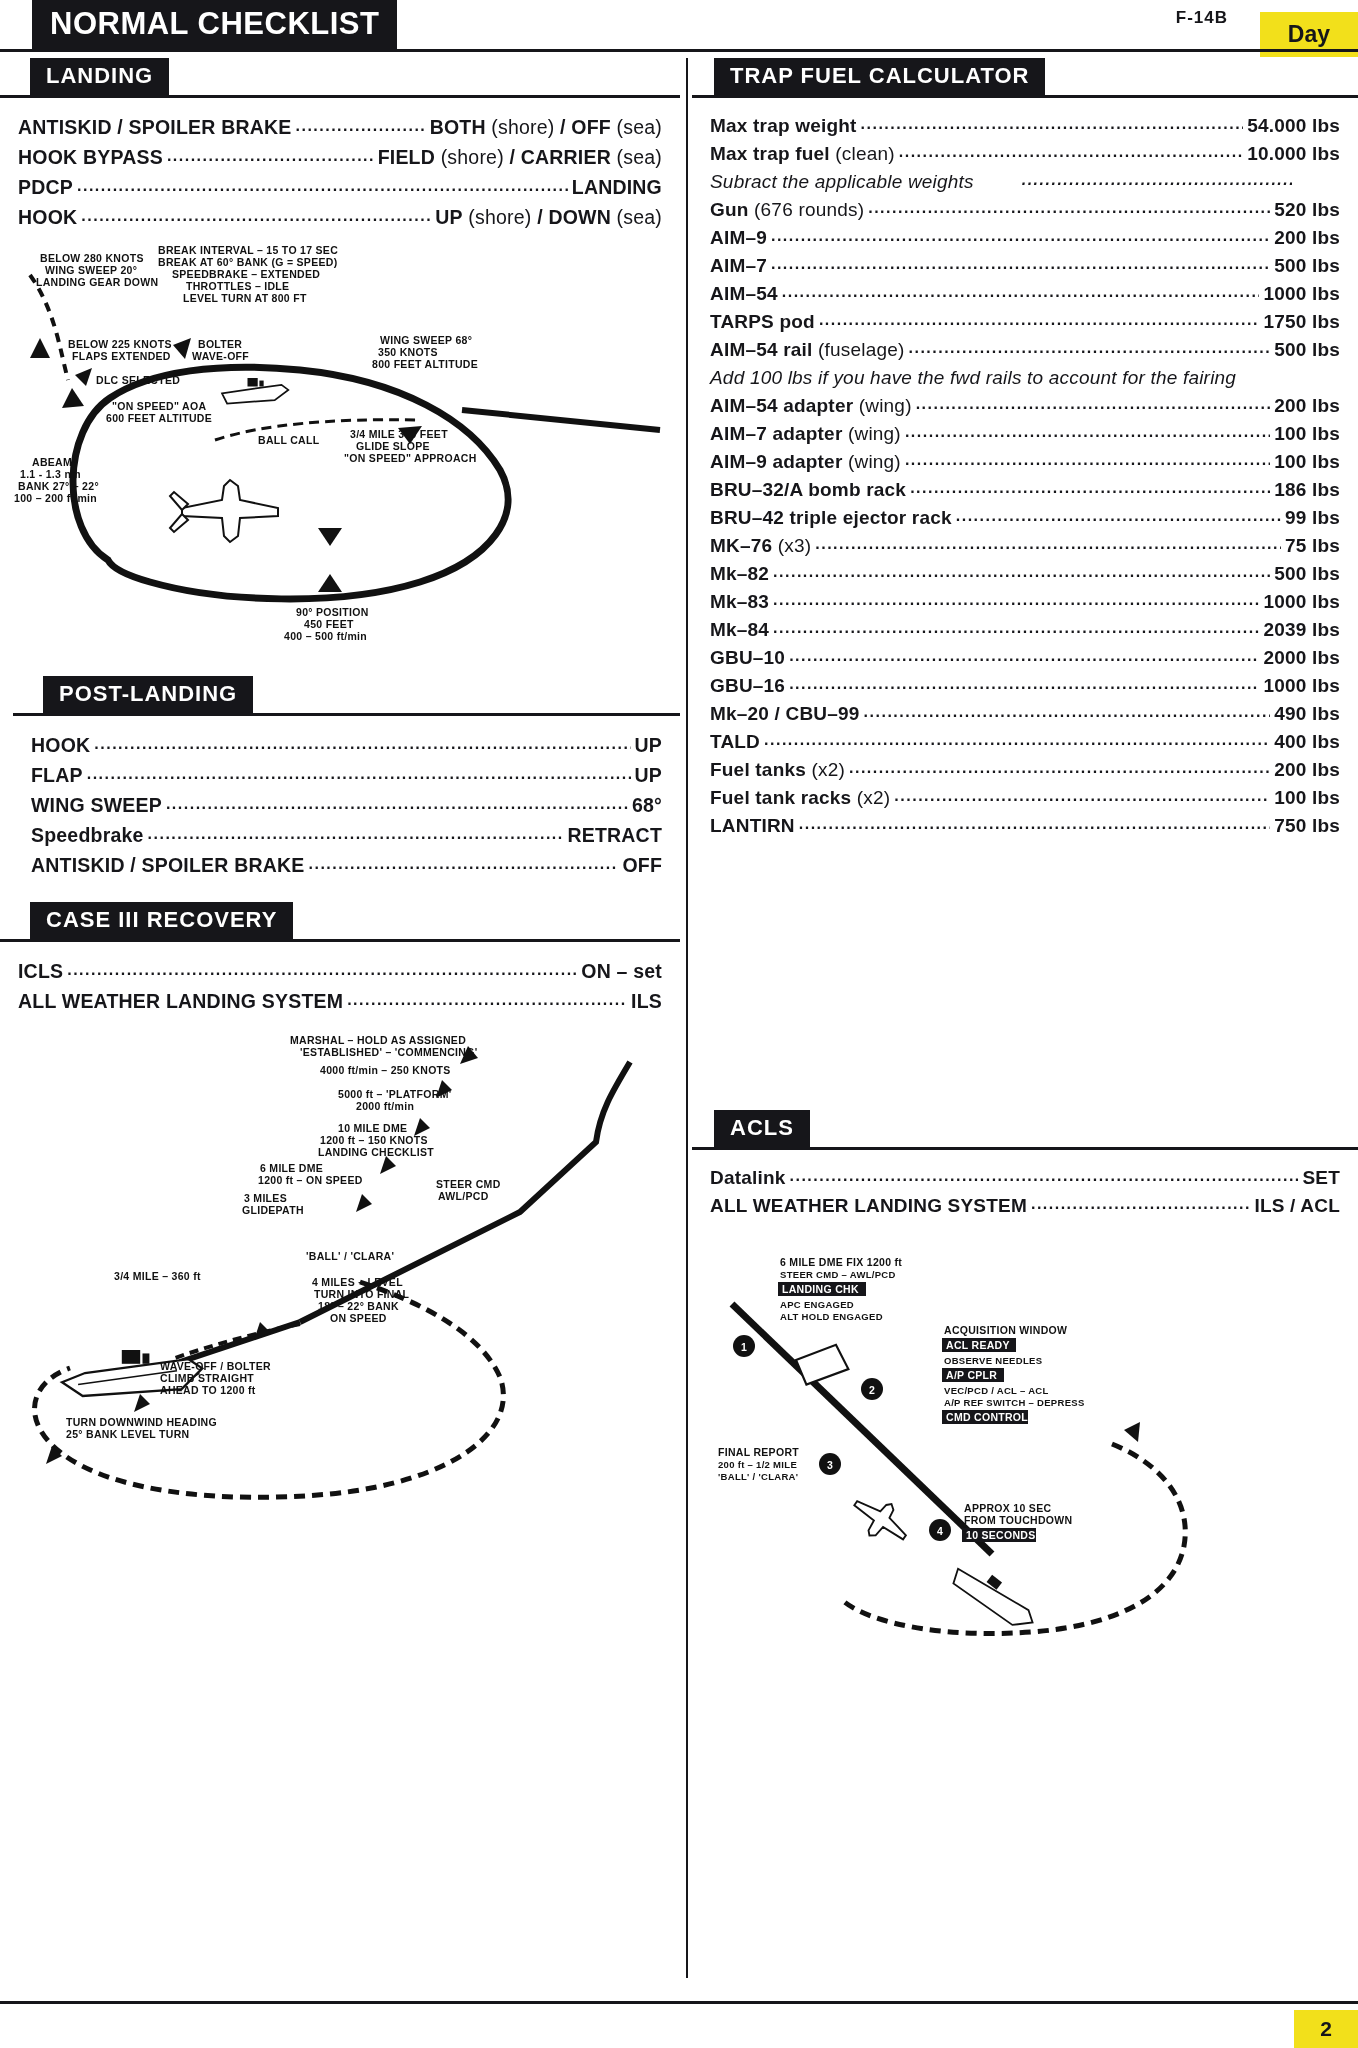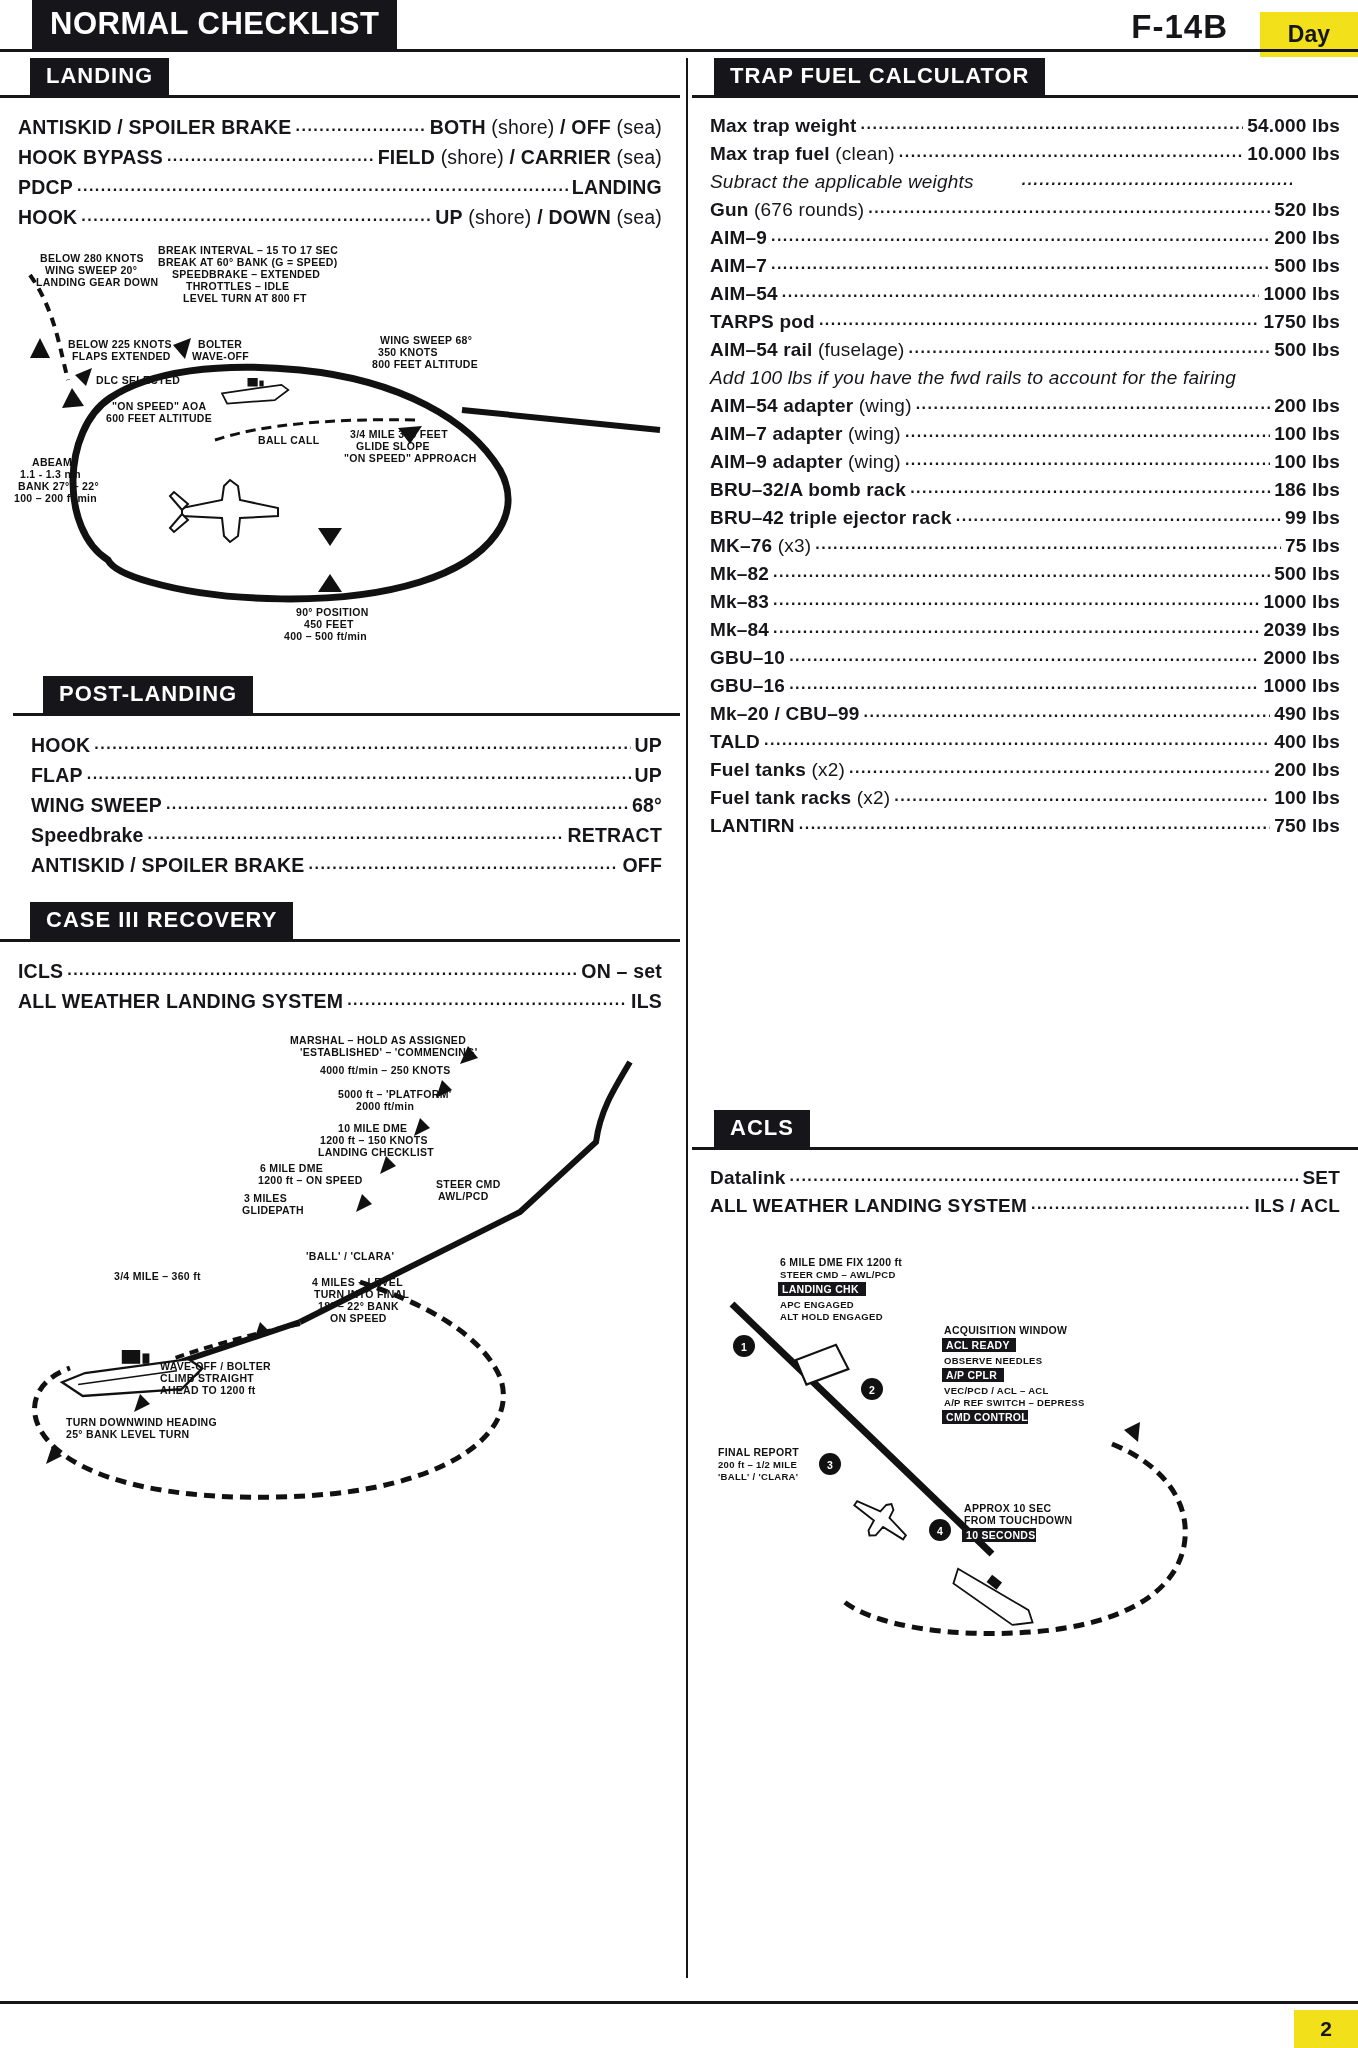--- a/index.html
+++ b/index.html
@@ -17,21 +17,21 @@
   .header{position:relative;height:50px;}
   .title-tab{
     position:absolute;left:0;top:0;
     background:#16161a;color:#fff;
     font-size:31px;font-weight:bold;letter-spacing:.5px;
     padding:6px 18px 8px 18px;
     margin-left:32px;
   }
   .ac-type{
     position:absolute;right:130px;top:8px;
-    font-size:33px;font-weight:bold;color:#16161a;letter-spacing:1px;
+    font-size:17px;font-weight:bold;color:#16161a;letter-spacing:1px;
   }
   .day-tab{
     position:absolute;right:0;top:12px;
     background:#f2e01b;color:#16161a;
     font-size:23px;font-weight:bold;
     padding:9px 28px 9px 28px;
   }
   .hr-top{position:absolute;left:0;top:49px;width:1358px;height:3px;background:#16161a;}
 
   

